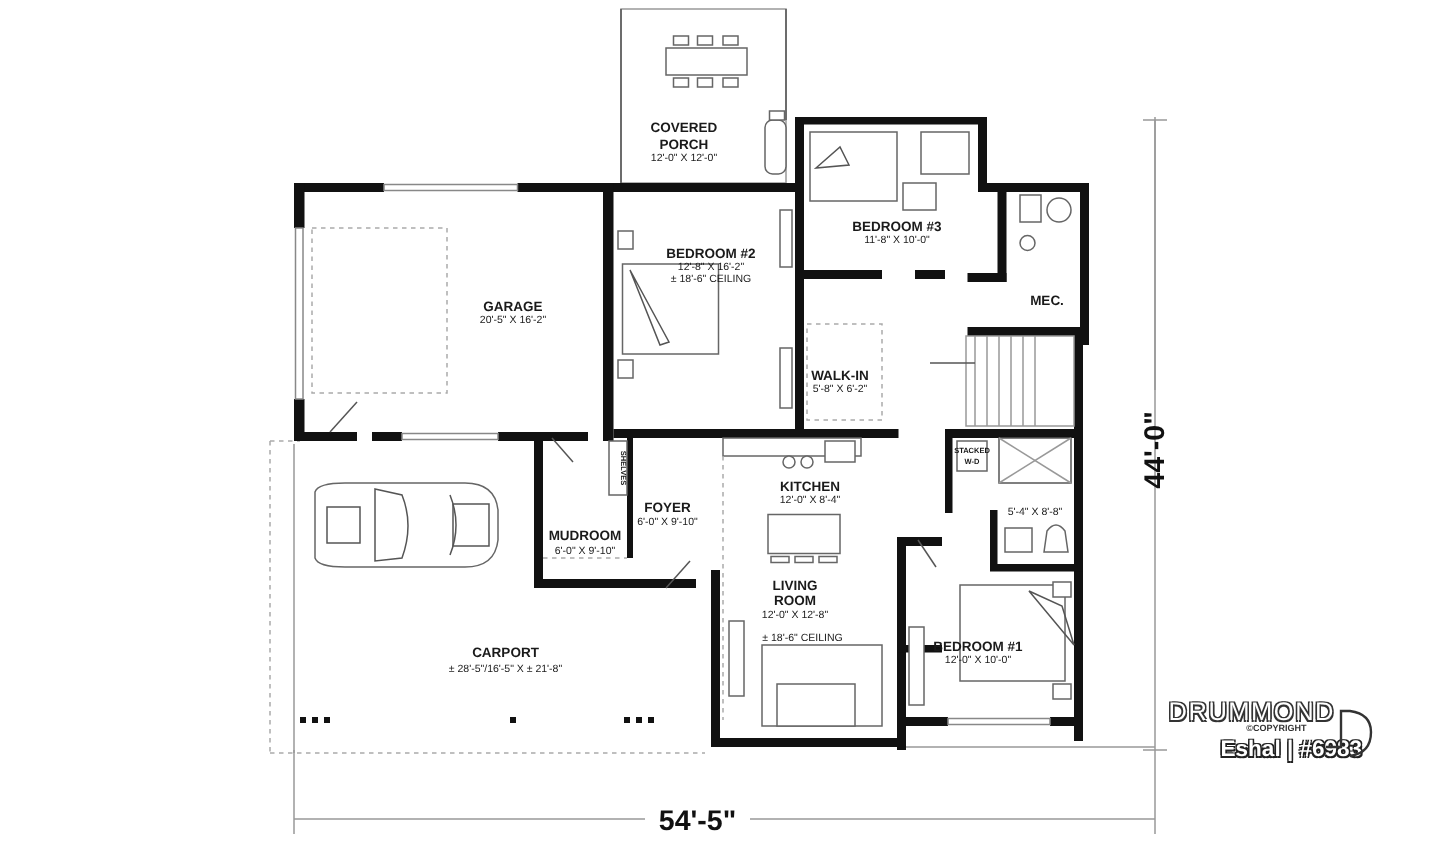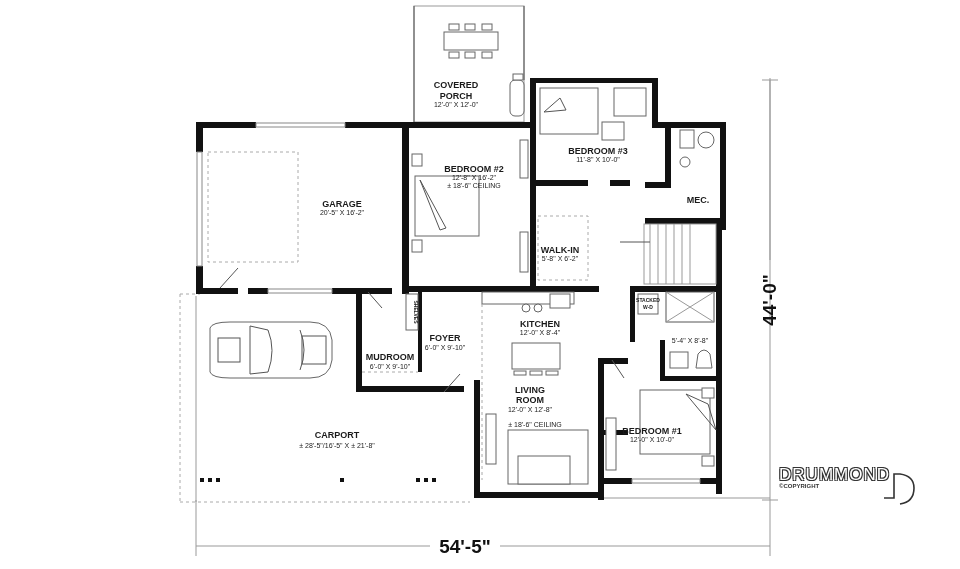--- a/index.html
+++ b/index.html
@@ -9,21 +9,21 @@
   .thin { stroke:#999999; stroke-width:1; fill:none; }
   .thin-dark { stroke:#555555; stroke-width:1; fill:none; }
   .dash { stroke:#aaaaaa; stroke-width:1; fill:none; stroke-dasharray:3 3; }
   .furn { stroke:#666666; stroke-width:1; fill:#ffffff; }
   .win { fill:#ffffff; stroke:#888888; stroke-width:1; }
   .room-name { font-family:"Liberation Sans", sans-serif; font-weight:bold; font-size:9px; fill:#1a1a1a; text-anchor:middle; }
   .room-dim { font-family:"Liberation Sans", sans-serif; font-size:7px; fill:#1a1a1a; text-anchor:middle; }
   .room-note { font-family:"Liberation Sans", sans-serif; font-size:7px; fill:#1a1a1a; text-anchor:middle; }
   .tiny { font-family:"Liberation Sans", sans-serif; font-size:5px; fill:#1a1a1a; text-anchor:middle; font-weight:bold; }
   .overall-dim { font-family:"Liberation Sans", sans-serif; font-weight:bold; font-size:19px; fill:#111111; text-anchor:middle; }
-  .brand { position:absolute; right:44px; top:466px; }
+  .brand { position:absolute; right:44px; top:466px; text-align:right; }
   .brand-line1, .brand-line2 { font-family:"Liberation Sans", sans-serif; font-size:17px; letter-spacing:1px; color:#ffffff;
     text-shadow: -1px -1px 0 #333, 1px -1px 0 #333, -1px 1px 0 #333, 1px 1px 0 #333; line-height:17px; }
   .brand-line1 { padding-right:26px; }
   .brand-copy { font-family:"Liberation Sans", sans-serif; font-size:6px; color:#333; font-weight:bold; padding-right:45px; }
   .brand-plan { font-family:"Liberation Sans", sans-serif; font-weight:bold; font-size:15px; color:#ffffff;
     text-shadow: -1px -1px 0 #222, 1px -1px 0 #222, -1px 1px 0 #222, 1px 1px 0 #222; margin-top:2px; padding-right:8px; }
   .brand-logo { position:absolute; right:0px; top:2px; }
 </style>
 </head>
 <body>
@@ -259,16 +259,17 @@
     <text class="room-name" x="652" y="434">BEDROOM #1</text>
     <text class="room-dim" x="652" y="442">12'-0" X 10'-0"</text>
   </g>
 
   <line x1="604" y1="498" x2="770" y2="498" class="thin"></line>
 </svg>
 
 <div class="brand">
   <div class="brand-line1">DRUMMOND</div>
   <div class="brand-copy">©COPYRIGHT</div>
+  <div class="brand-plan">Eshal | #6983</div>
   <svg class="brand-logo" width="36" height="40" viewBox="0 0 36 40">
     <path d="M4 30 L14 30 L14 6 L20 6 Q34 8 34 20 Q34 34 20 36" fill="none" stroke="#333" stroke-width="1.6"></path>
   </svg>
 </div>
 
 </body></html>

